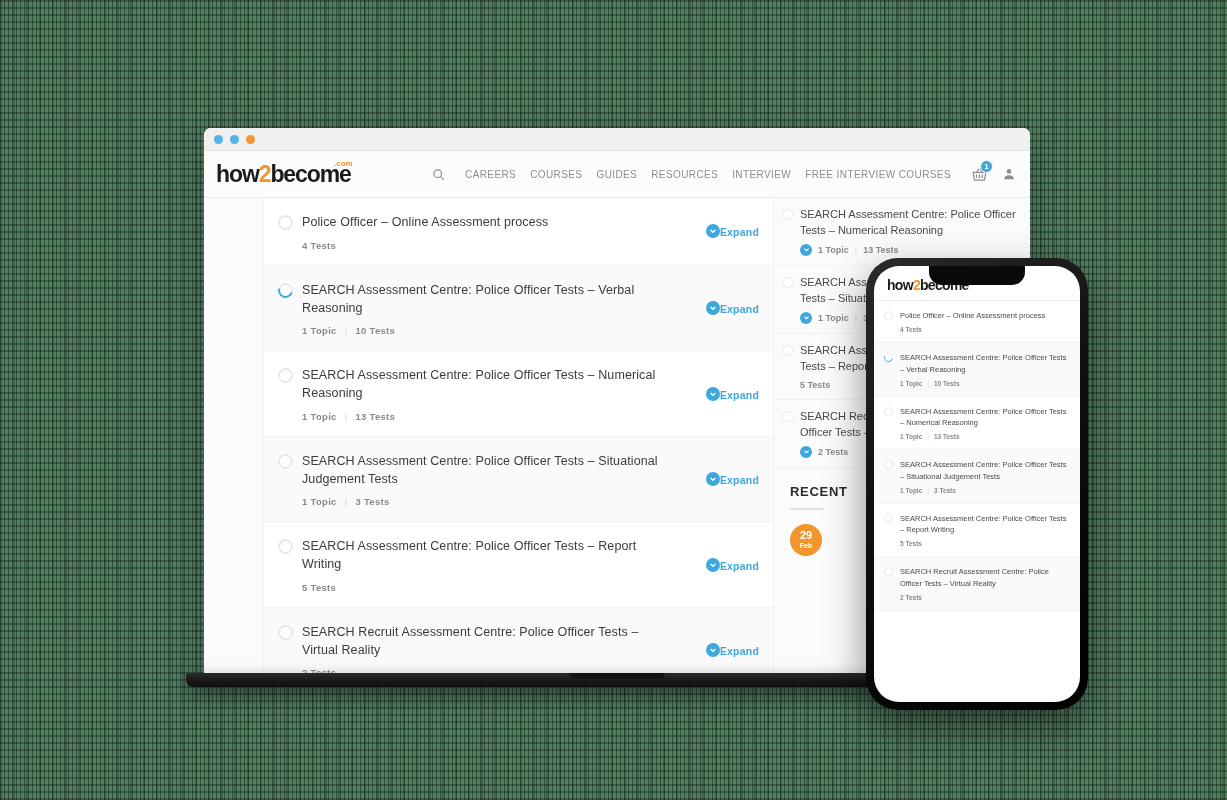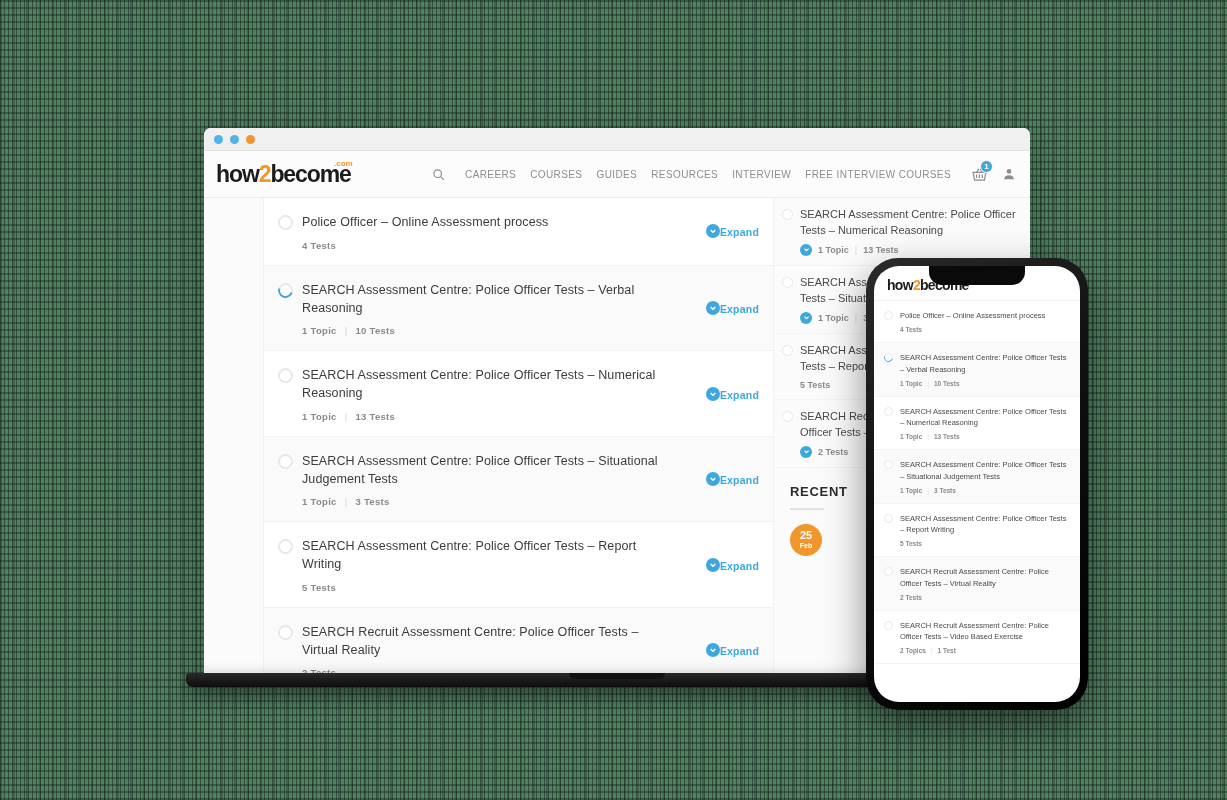--- a/index.html
+++ b/index.html
@@ -412,21 +412,21 @@
                 </svg>
             </span>
             <span>2 Tests</span>
           </div>
         </div>
 
         <div id="recent-block">
           <div id="recent-title">RECENT</div>
           <div id="recent-rule"></div>
           <div id="date-badge">
-            <span class="d-day">25</span>
+            <span class="d-day">29</span>
             <span class="d-mon">Feb</span>
           </div>
         </div>
 
       </div>
     </div>
   </div>
 
   <div id="laptop-base"></div>
   <div id="laptop-notch"></div>
@@ -489,25 +489,16 @@
       </div>
 
       <div class="prow shade">
         <span class="pring"></span>
         <div class="prow-title">SEARCH Recruit Assessment Centre: Police Officer Tests – Virtual Reality</div>
         <div class="prow-meta">
           <span>2 Tests</span>
         </div>
       </div>
 
-      <div class="prow">
-        <span class="pring"></span>
-        <div class="prow-title">SEARCH Recruit Assessment Centre: Police Officer Tests – Video Based Exercise</div>
-        <div class="prow-meta">
-          <span>2 Topics</span>
-          <span class="sep">|</span>
-          <span>1 Test</span>
-        </div>
-      </div>
 
     </div>
   </div>
 </div>
 
 </body></html>

